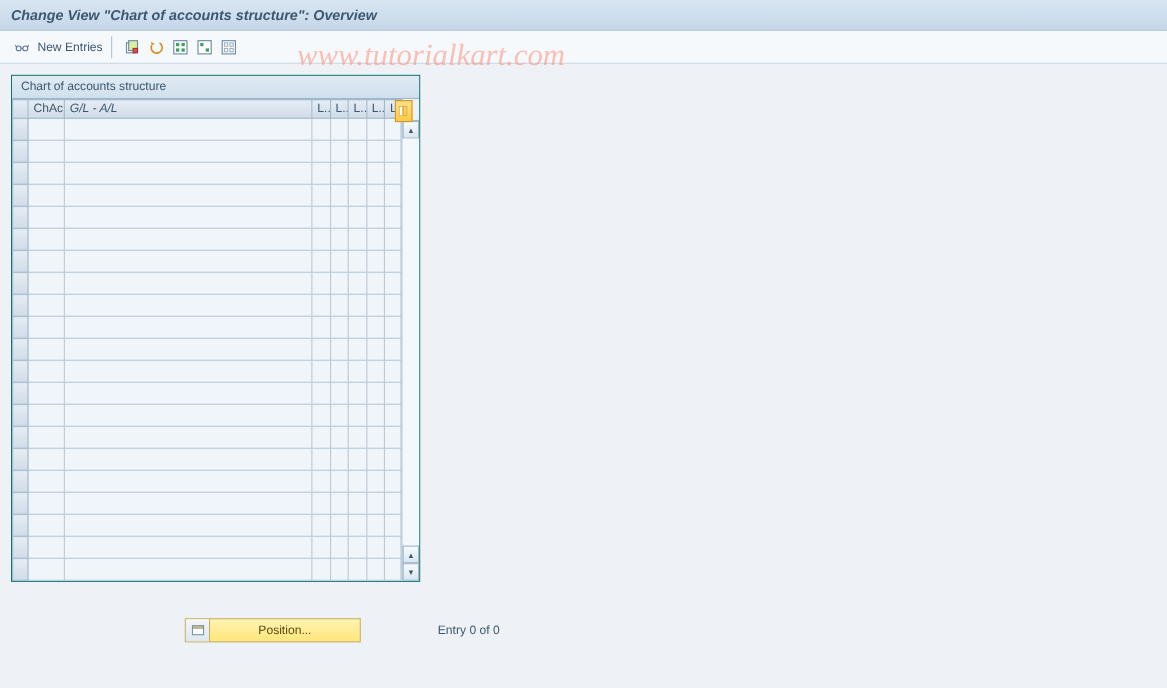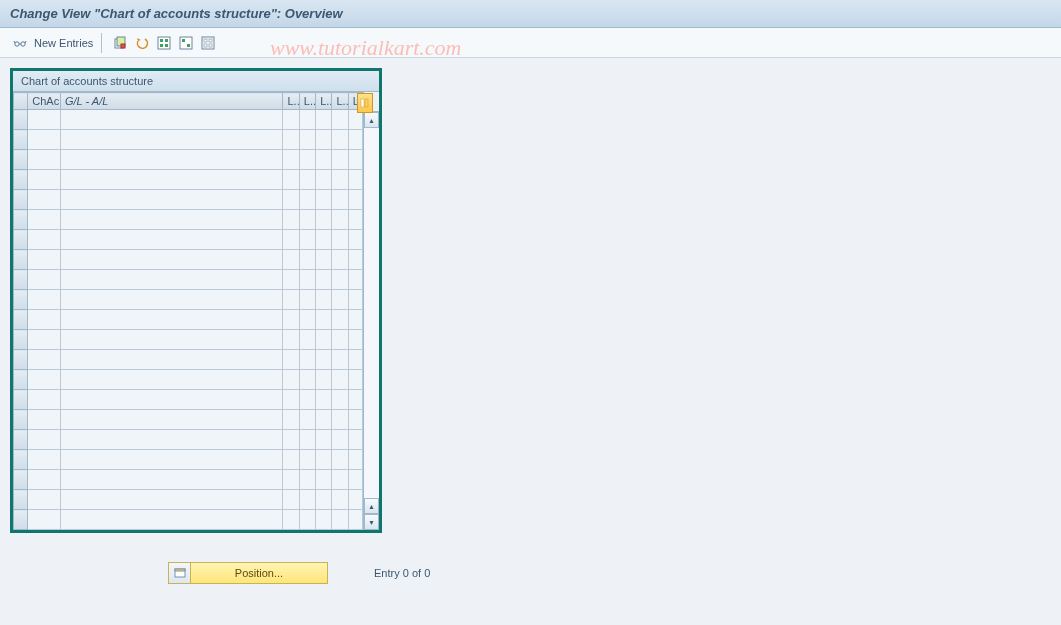--- a/index.html
+++ b/index.html
@@ -54,30 +54,30 @@
       display: inline-flex;
       align-items: center;
       justify-content: center;
       cursor: pointer;
     }
     .watermark {
       position: absolute;
       left: 270px;
       top: 35px;
       color: rgba(255,140,120,0.55);
-      font-size: 22px;
+      font-size: 28px;
       font-family: "Times New Roman", serif;
       font-style: italic;
       pointer-events: none;
     }
     .content {
       padding: 10px;
     }
     .panel {
-      border: 3px solid #0f766e;
+      border: 1px solid #0f766e;
       background: #e9eff5;
       width: 372px;
     }
     .panel-title {
       background: linear-gradient(to bottom, #e1ebf4, #cfe0ec);
       padding: 4px 8px;
       color: #3c5770;
       font-size: 11px;
       border-bottom: 1px solid #9fb8cc;
     }
@@ -147,21 +147,21 @@
     .scroll-track {
       flex: 1;
       background: #f4f7fb;
     }
     .bottom-bar {
       position: absolute;
       left: 127px;
       top: 562px;
       display: flex;
       align-items: center;
-      gap: 46px;
+      gap: 70px;
       padding-left: 41px;
     }
     .position-btn {
       display: inline-flex;
       align-items: center;
       background: linear-gradient(to bottom, #fff4b3, #ffe67a);
       border: 1px solid #c9b156;
       height: 22px;
       min-width: 160px;
       color: #5c4a10;

